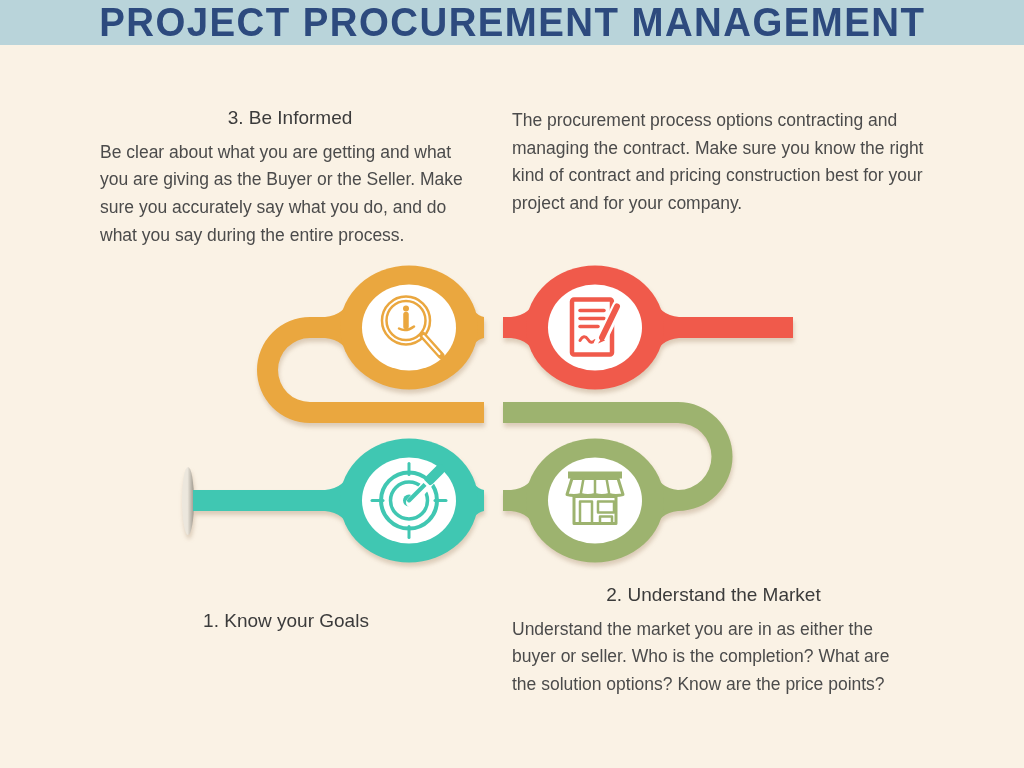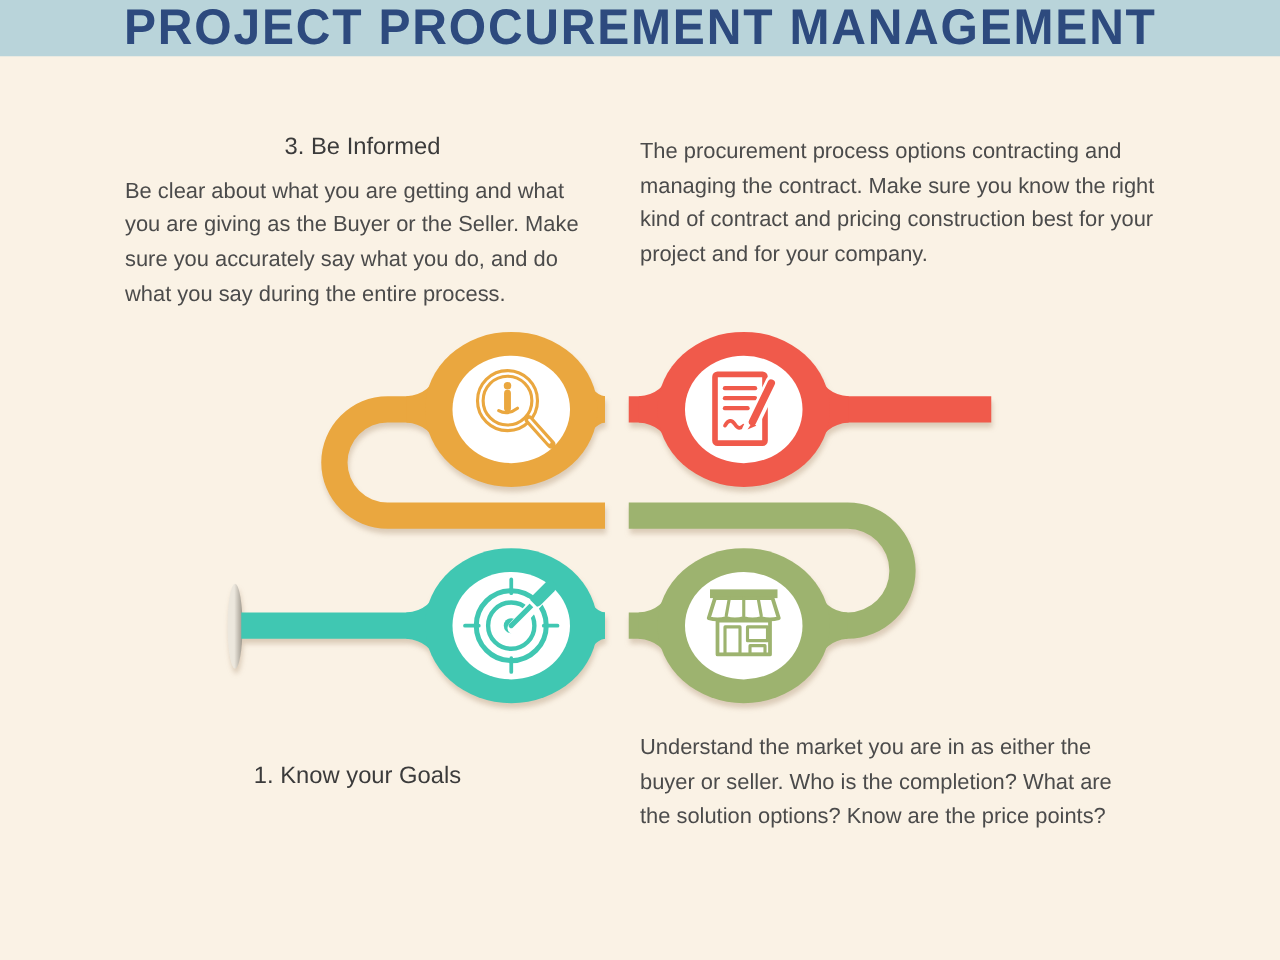--- a/index.html
+++ b/index.html
@@ -152,16 +152,17 @@
 
   <section class="tb tb-4">
     <p>The procurement process options contracting and managing the contract. Make sure you know the right kind of contract and pricing construction best for your project and for your company.</p>
   </section>
 
   <section class="tb tb-1">
     <h2>1. Know your Goals</h2>
   </section>
 
   <section class="tb tb-2">
+    <h2>2. Understand the Market</h2>
     <p>Understand the market you are in as either the buyer or seller.  Who is the completion? What are the solution options? Know are the price points?</p>
   </section>
 
 </div>
 
 </body></html>

